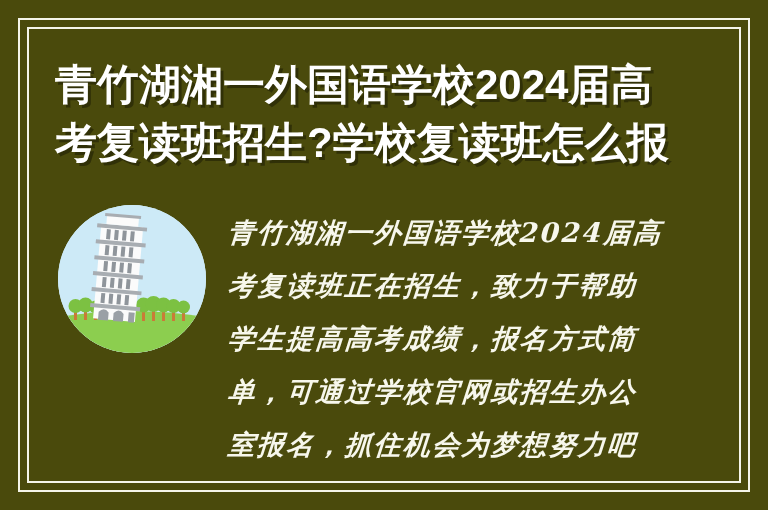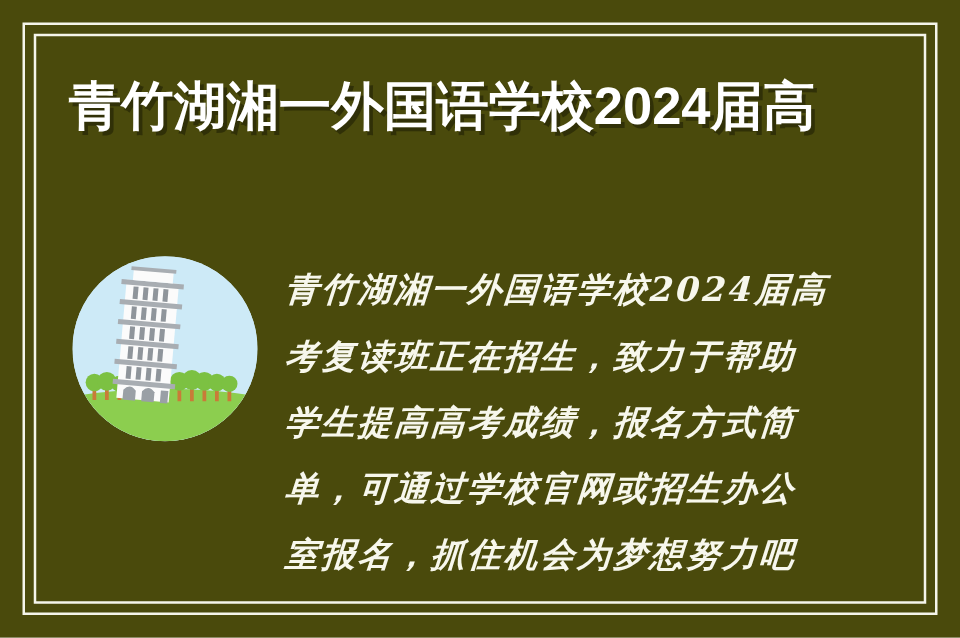--- a/index.html
+++ b/index.html
@@ -97,20 +97,21 @@
 </head>
 <body>
 
 <div id="poster">
 
   <div class="frame-outer"></div>
   <div class="frame-inner"></div>
 
   <div class="title-block">
     <div class="title-line">青竹湖湘一外国语学校2024届高</div>
+    <div class="title-line">考复读班招生?学校复读班怎么报</div>
   </div>
 
   <div class="illus">
     <svg width="148" height="148" viewBox="0 0 148 148">
 
       <rect x="0" y="0" width="148" height="148" fill="#cdeaf7"></rect>
 
       <path d="M0 112 Q 74 100 148 112 L148 148 L0 148 Z" fill="#8cce4f"></path>
 
       <g>

